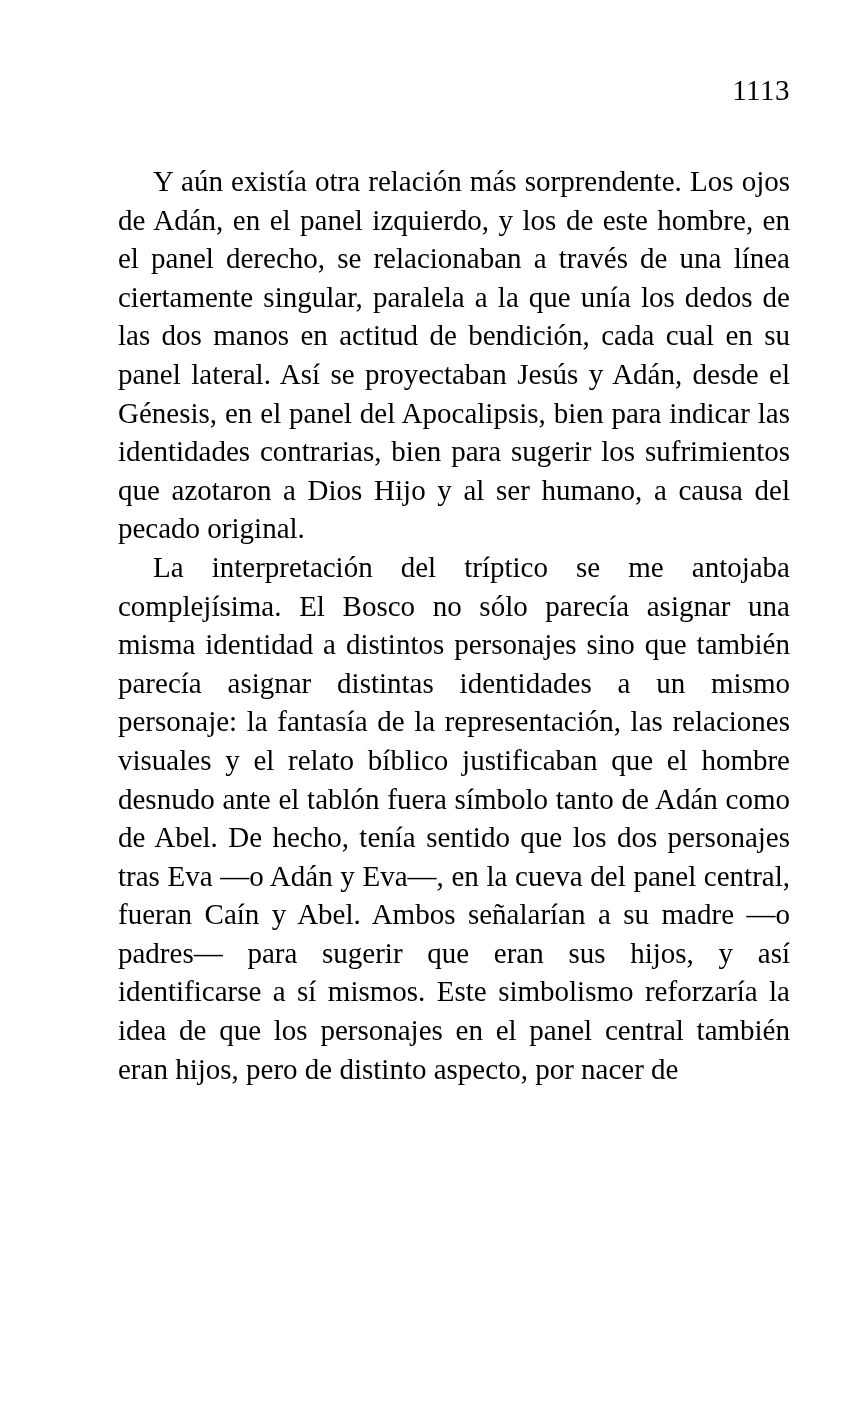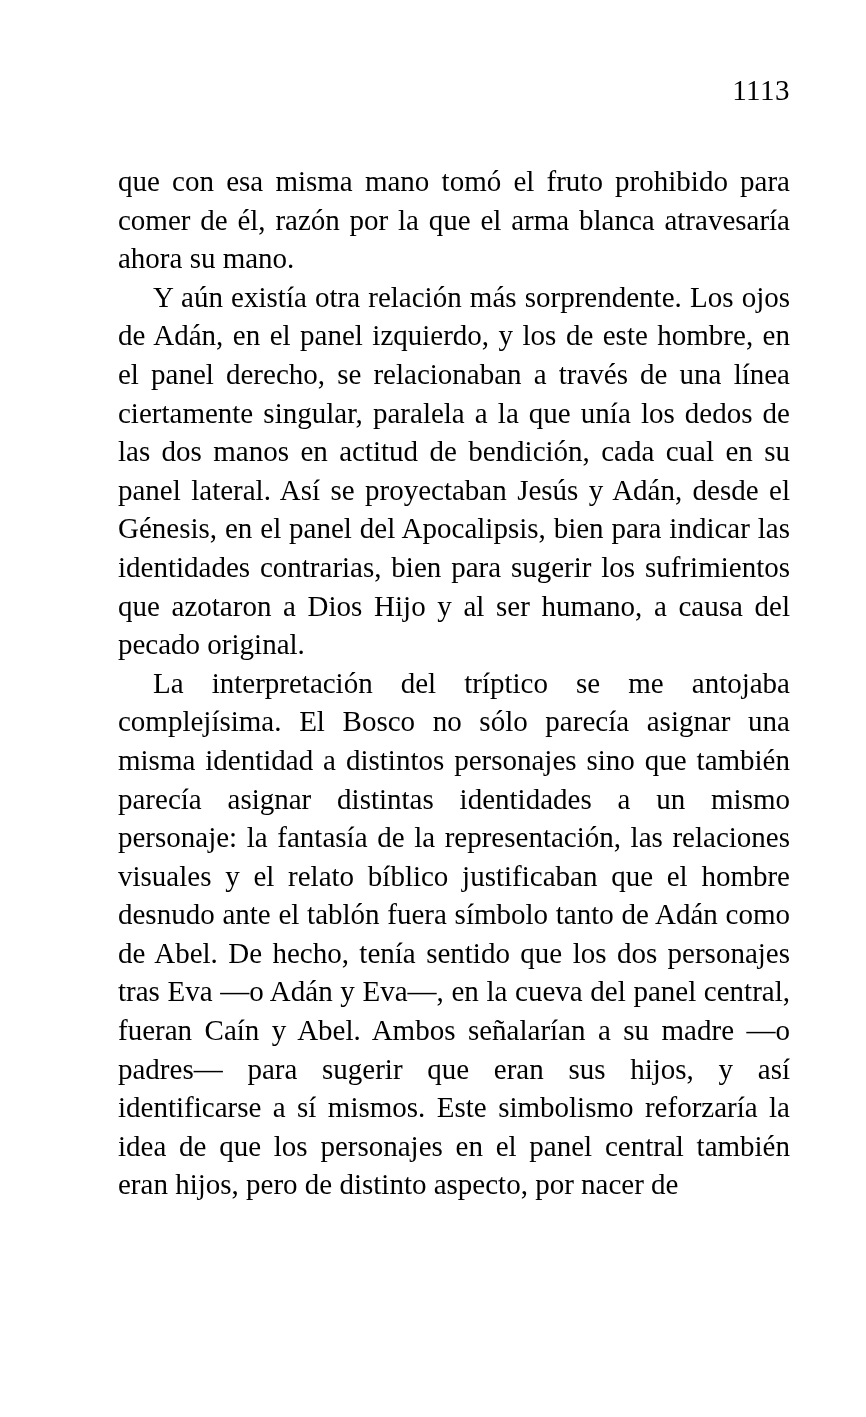--- a/index.html
+++ b/index.html
@@ -41,17 +41,16 @@
   .text-body p.indent {
     text-indent: 35px;
   }
 </style>
 </head>
 <body>
 
 <div class="page">
   <div class="page-number">1113</div>
   <div class="text-body">
-    <p class="para">que con esa misma mano tomó el fruto prohibido para comer de él, razón por la que el arma blanca atravesaría ahora su mano.</p>
     <p class="para indent">Y aún existía otra relación más sorprendente. Los ojos de Adán, en el panel izquierdo, y los de este hombre, en el panel derecho, se relacionaban a través de una línea ciertamente singular, paralela a la que unía los dedos de las dos manos en actitud de bendición, cada cual en su panel lateral. Así se proyectaban Jesús y Adán, desde el Génesis, en el panel del Apocalipsis, bien para indicar las identidades contrarias, bien para sugerir los sufrimientos que azotaron a Dios Hijo y al ser humano, a causa del pecado original.</p>
     <p class="para indent">La interpretación del tríptico se me antojaba complejísima. El Bosco no sólo parecía asignar una misma identidad a distintos personajes sino que también parecía asignar distintas identidades a un mismo personaje: la fantasía de la representación, las relaciones visuales y el relato bíblico justificaban que el hombre desnudo ante el tablón fuera símbolo tanto de Adán como de Abel. De hecho, tenía sentido que los dos personajes tras Eva —o Adán y Eva—, en la cueva del panel central, fueran Caín y Abel. Ambos señalarían a su madre —o padres— para sugerir que eran sus hijos, y así identificarse a sí mismos. Este simbolismo reforzaría la idea de que los personajes en el panel central también eran hijos, pero de distinto aspecto, por nacer de</p>
   </div>
 </div>
 
 </body></html>

